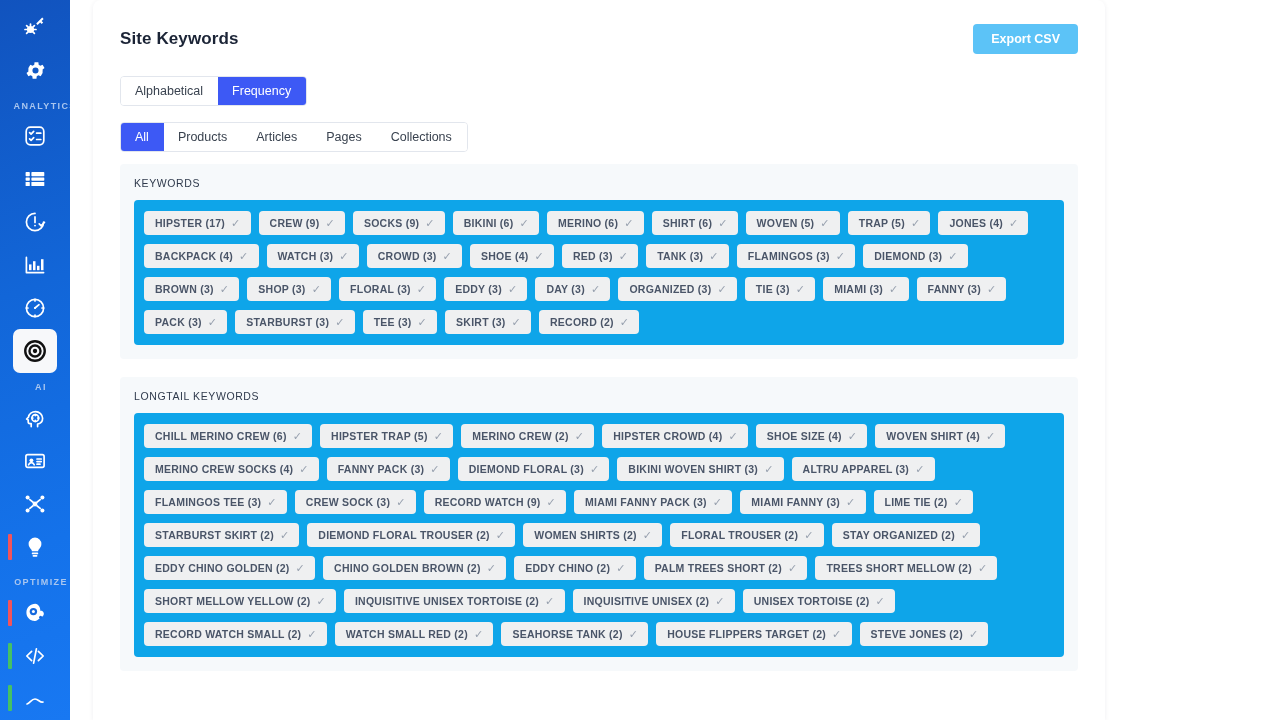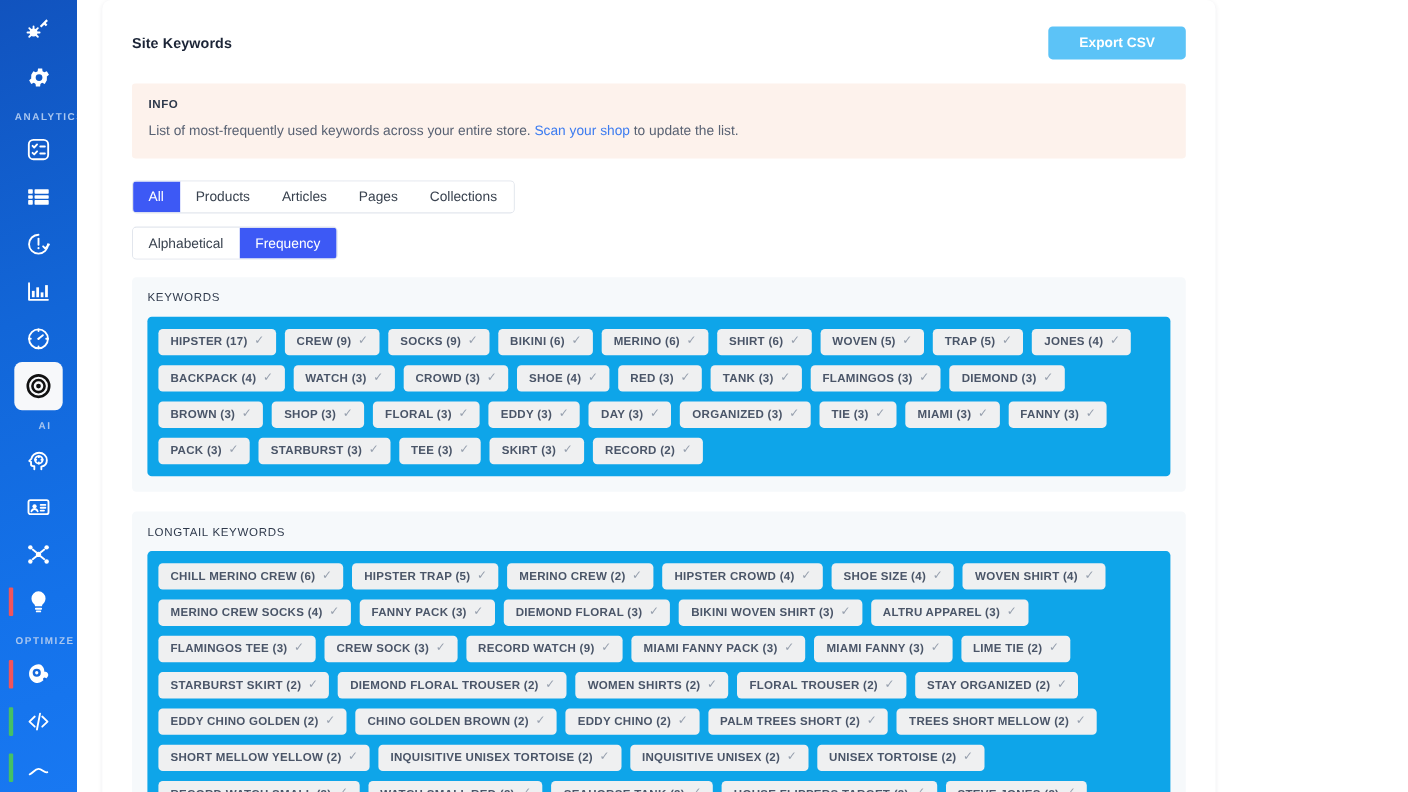--- a/index.html
+++ b/index.html
@@ -61,27 +61,27 @@
     border-radius: 8px 8px 0 0;
     box-shadow: 0 1px 5px rgba(16,30,54,.07);
     padding: 22px 27px 0 27px;
     overflow: hidden;
   }
   .card-head {
     display: flex; align-items: center; justify-content: space-between;
     height: 34px; margin-bottom: 20px;
   }
   .page-title {
-    font-size: 13px; font-weight: 700; color: #1b2436; letter-spacing: .1px;
+    font-size: 17px; font-weight: 700; color: #1b2436; letter-spacing: .1px;
   }
   .export-btn {
     background: #5cc3f7; color: #ffffff;
     border: none; border-radius: 4px;
     font-size: 12.5px; font-weight: 600;
-    padding: 8px 28px; cursor: pointer;
+    padding: 8px 18px; cursor: pointer;
     font-family: "Liberation Sans", sans-serif;
   }
 
   
   .info-box {
     background: #fdf2ec; border-radius: 3px;
     padding: 13px 15px 15px 15px;
     margin-bottom: 20px;
   }
   .info-title {
@@ -285,44 +285,38 @@
     </nav>
 
   <div class="main">
     <div class="card">
 
       <div class="card-head">
         <div class="page-title">Site Keywords</div>
         <button class="export-btn">Export CSV</button>
       </div>
 
-      <div class="info-box">
-        <div class="info-title">INFO</div>
-        <div class="info-text">
-          <span>List of most-frequently used keywords across your entire store. </span><a class="info-link" href="#">Scan your shop</a><span> to update the list.</span>
-        </div>
+
+      <div class="tabs-row" style="margin-bottom:16px;">
+        <div class="tabgroup" id="sort-tabs">
+            <div class="tab">Alphabetical</div>
+            <div class="tab active">Frequency</div>
+          </div>
       </div>
 
       <div class="tabs-row">
         <div class="tabgroup" id="type-tabs">
             <div class="tab active">All</div>
             <div class="tab">Products</div>
             <div class="tab">Articles</div>
             <div class="tab">Pages</div>
             <div class="tab">Collections</div>
           </div>
       </div>
 
-      <div class="tabs-row" style="margin-bottom:16px;">
-        <div class="tabgroup" id="sort-tabs">
-            <div class="tab">Alphabetical</div>
-            <div class="tab active">Frequency</div>
-          </div>
-      </div>
-
       <div id="kw-sections">
           <div class="kw-section">
             <div class="kw-section-title">KEYWORDS</div>
             <div class="kw-panel">
               <div class="pill">
                 <span>HIPSTER (17)</span>
                 <span class="check">✓</span>
               </div>
               <div class="pill">
                 <span>CREW (9)</span>

